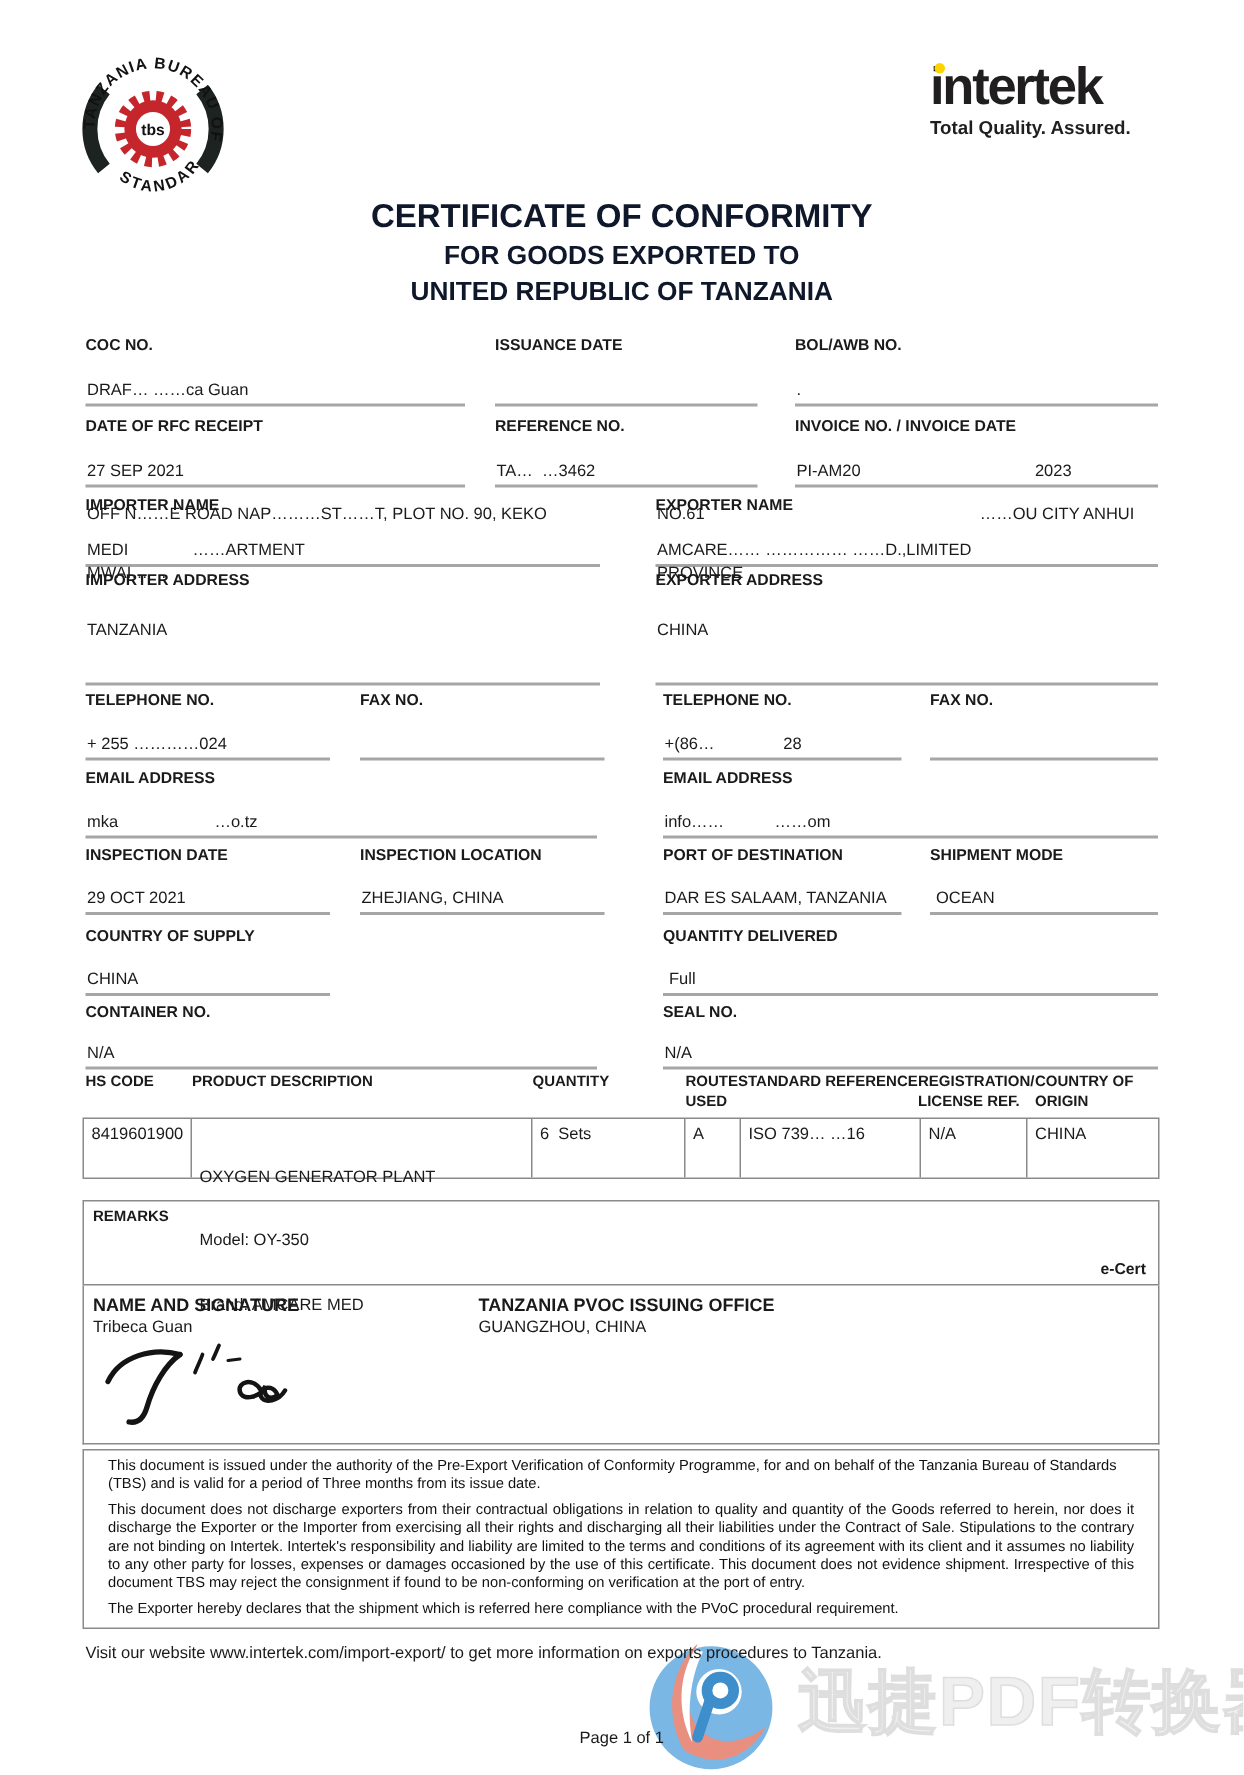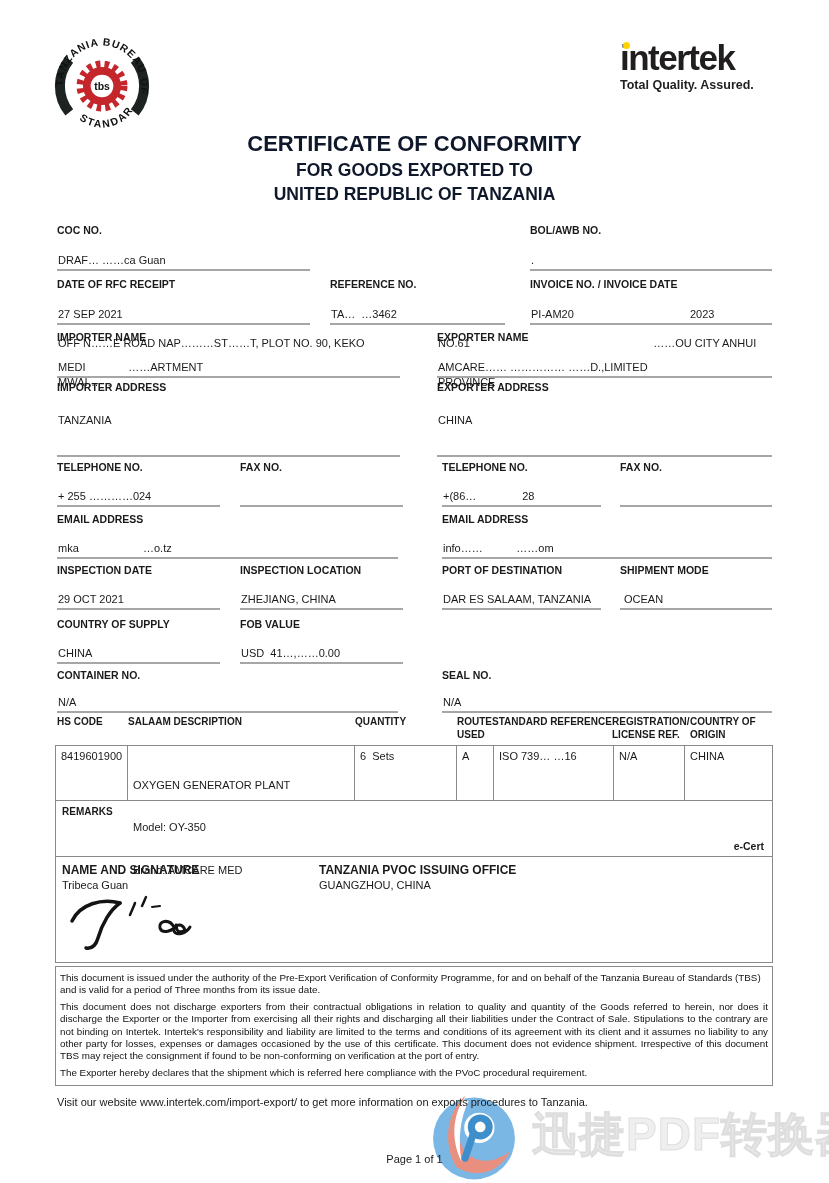--- a/index.html
+++ b/index.html
@@ -18,34 +18,34 @@
   .title-l2, .title-l3 { font-size:17.5px; font-weight:bold; margin-top:3px; }
 
   
   .field { position:absolute; border-bottom:2px solid #a6a6a6; }
   .flabel { position:absolute; left:0; top:0; font-size:10.5px; font-weight:bold; white-space:nowrap; }
   .fvalue { position:absolute; left:1px; bottom:3px; right:0; font-size:11px; white-space:pre-wrap; }
   .addr-line { line-height:1.32; }
 
   
   .th { position:absolute; font-size:10px; font-weight:bold; line-height:1.25; }
-  .tbody { position:absolute; left:55px; top:745px; width:718px; height:56px; border:1px solid #8a8a8a; display:flex; box-sizing:border-box; }
+  .tbody { position:absolute; left:55px; top:745px; width:718px; height:41px; border:1px solid #8a8a8a; display:flex; box-sizing:border-box; }
   .td { box-sizing:border-box; border-right:1px solid #8a8a8a; padding:3px 5px; font-size:11px; line-height:1.3; white-space:pre-wrap; }
   .td:last-child { border-right:none; }
 
   .remarks-box { position:absolute; left:55px; top:800px; width:718px; height:57px; border:1px solid #8a8a8a; box-sizing:border-box; }
   .remarks-label { position:absolute; left:6px; top:5px; font-size:10px; font-weight:bold; }
   .ecert { position:absolute; right:8px; bottom:4px; font-size:10.5px; font-weight:bold; }
 
   .sig-box { position:absolute; left:55px; top:857px; width:718px; height:106px; border-left:1px solid #8a8a8a; border-right:1px solid #8a8a8a; border-bottom:1px solid #8a8a8a; box-sizing:border-box; }
   .sig-label { position:absolute; font-size:12px; font-weight:bold; }
   .sig-value { position:absolute; font-size:11px; }
   .sig-img { position:absolute; left:8px; top:36px; }
 
-  .legal-box { position:absolute; left:55px; top:966px; width:718px; border:1px solid #8a8a8a; box-sizing:border-box; padding:5px 4px; }
+  .legal-box { position:absolute; left:55px; top:966px; width:718px; border:1px solid #8a8a8a; box-sizing:border-box; padding:5px 16px; }
   .legal-box p { margin:0 0 5px 0; font-size:9.8px; line-height:1.24; color:#111; }
   .legal-box p:last-child { margin-bottom:1px; }
   .legal-justify { text-align:justify; }
 
   .website-note { position:absolute; left:57px; top:1096px; font-size:11px; z-index:2; }
   .watermark { position:absolute; left:424px; top:1094px; z-index:1; display:flex; align-items:flex-start; }
   .watermark-text { font-size:46px; font-weight:bold; color:#efefef; -webkit-text-stroke:1px #dedede; letter-spacing:1px; margin-left:8px; margin-top:10px; font-family:"Liberation Sans", sans-serif; white-space:nowrap; }
   .page-number { position:absolute; left:0; right:0; top:1153px; text-align:center; font-size:11px; z-index:2; }
 </style>
 </head>
@@ -85,20 +85,24 @@
   <div class="title">
     <div class="title-l1">CERTIFICATE OF CONFORMITY</div>
     <div class="title-l2">FOR GOODS EXPORTED TO</div>
     <div class="title-l3">UNITED REPUBLIC OF TANZANIA</div>
   </div>
 
   <div class="field" style="left:57px; top:224px; width:253px; height:45px">
     <div class="flabel">COC NO.</div>
     <div class="fvalue">DRAF… ……ca Guan</div>
   </div>
+  <div class="field" style="left:330px; top:224px; width:175px; height:45px">
+    <div class="flabel">ISSUANCE DATE</div>
+    <div class="fvalue"></div>
+  </div>
   <div class="field" style="left:530px; top:224px; width:242px; height:45px">
     <div class="flabel">BOL/AWB NO.</div>
     <div class="fvalue">.</div>
   </div>
 
   <div class="field" style="left:57px; top:278px; width:253px; height:45px">
     <div class="flabel">DATE OF RFC RECEIPT</div>
     <div class="fvalue">27 SEP 2021</div>
   </div>
   <div class="field" style="left:330px; top:278px; width:175px; height:45px">
@@ -176,36 +180,36 @@
   </div>
   <div class="field" style="left:620px; top:564px; width:152px; height:44px">
     <div class="flabel">SHIPMENT MODE</div>
     <div class="fvalue" style="left:4px">OCEAN</div>
   </div>
 
   <div class="field" style="left:57px; top:618px; width:163px; height:44px">
     <div class="flabel">COUNTRY OF SUPPLY</div>
     <div class="fvalue">CHINA</div>
   </div>
-  <div class="field" style="left:240px; top:618px; width:163px; height:44px">
-    <div class="flabel">FOB VALUE</div>
-    <div class="fvalue">USD  41…,……0.00</div>
+  <div class="field" style="left:442px; top:618px; width:330px; height:44px">
+    <div class="flabel">QUANTITY DELIVERED</div>
+    <div class="fvalue" style="left:4px">Full</div>
   </div>
 
   <div class="field" style="left:57px; top:669px; width:341px; height:42px">
     <div class="flabel">CONTAINER NO.</div>
     <div class="fvalue">N/A</div>
   </div>
   <div class="field" style="left:442px; top:669px; width:330px; height:42px">
     <div class="flabel">SEAL NO.</div>
     <div class="fvalue">N/A</div>
   </div>
 
   <div class="th" style="left:57px; top:716px; width:66px">HS CODE</div>
-  <div class="th" style="left:128px; top:716px; width:210px">SALAAM DESCRIPTION</div>
+  <div class="th" style="left:128px; top:716px; width:210px">PRODUCT DESCRIPTION</div>
   <div class="th" style="left:355px; top:716px; width:95px">QUANTITY</div>
   <div class="th" style="left:457px; top:716px; width:38px">ROUTE USED</div>
   <div class="th" style="left:492px; top:716px; width:126px; white-space:nowrap">STANDARD REFERENCE</div>
   <div class="th" style="left:612px; top:716px; width:82px">REGISTRATION/ LICENSE REF.</div>
   <div class="th" style="left:690px; top:716px; width:78px">COUNTRY OF ORIGIN</div>
 
   <div class="tbody">
     <div class="td" style="width:72px">8419601900</div>
     <div class="td" style="width:227px">
       <div>OXYGEN GENERATOR PLANT</div>

